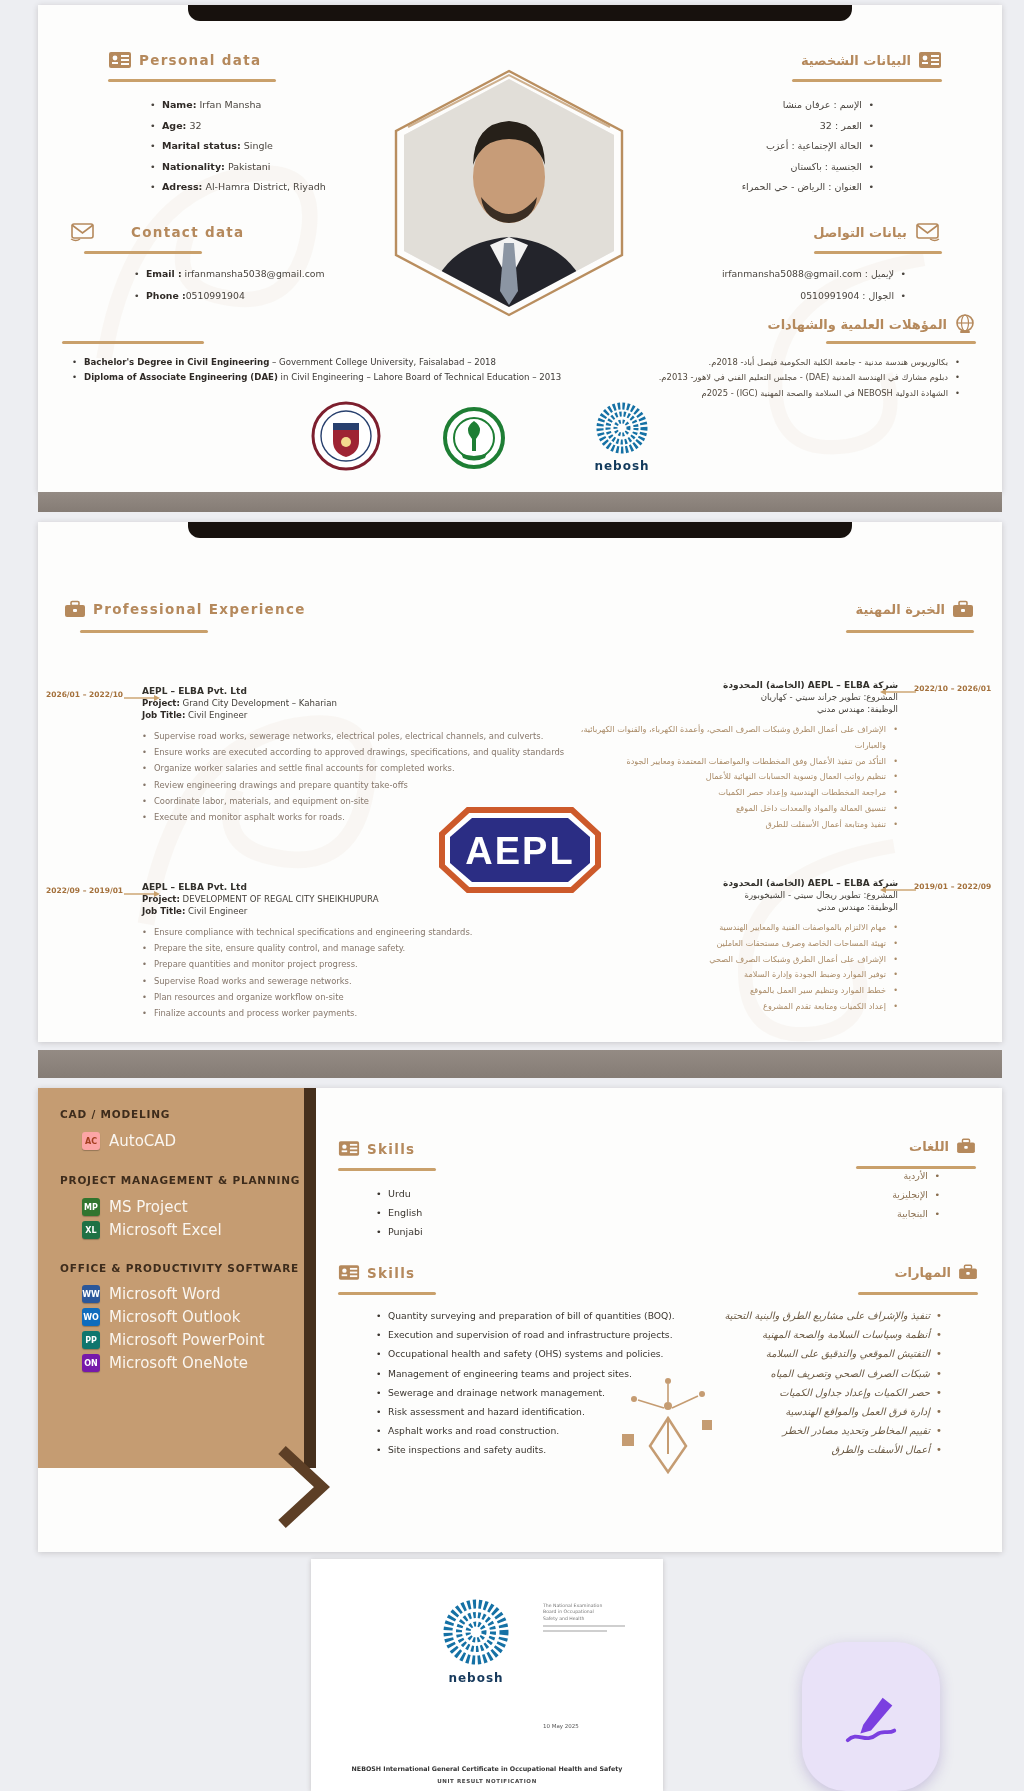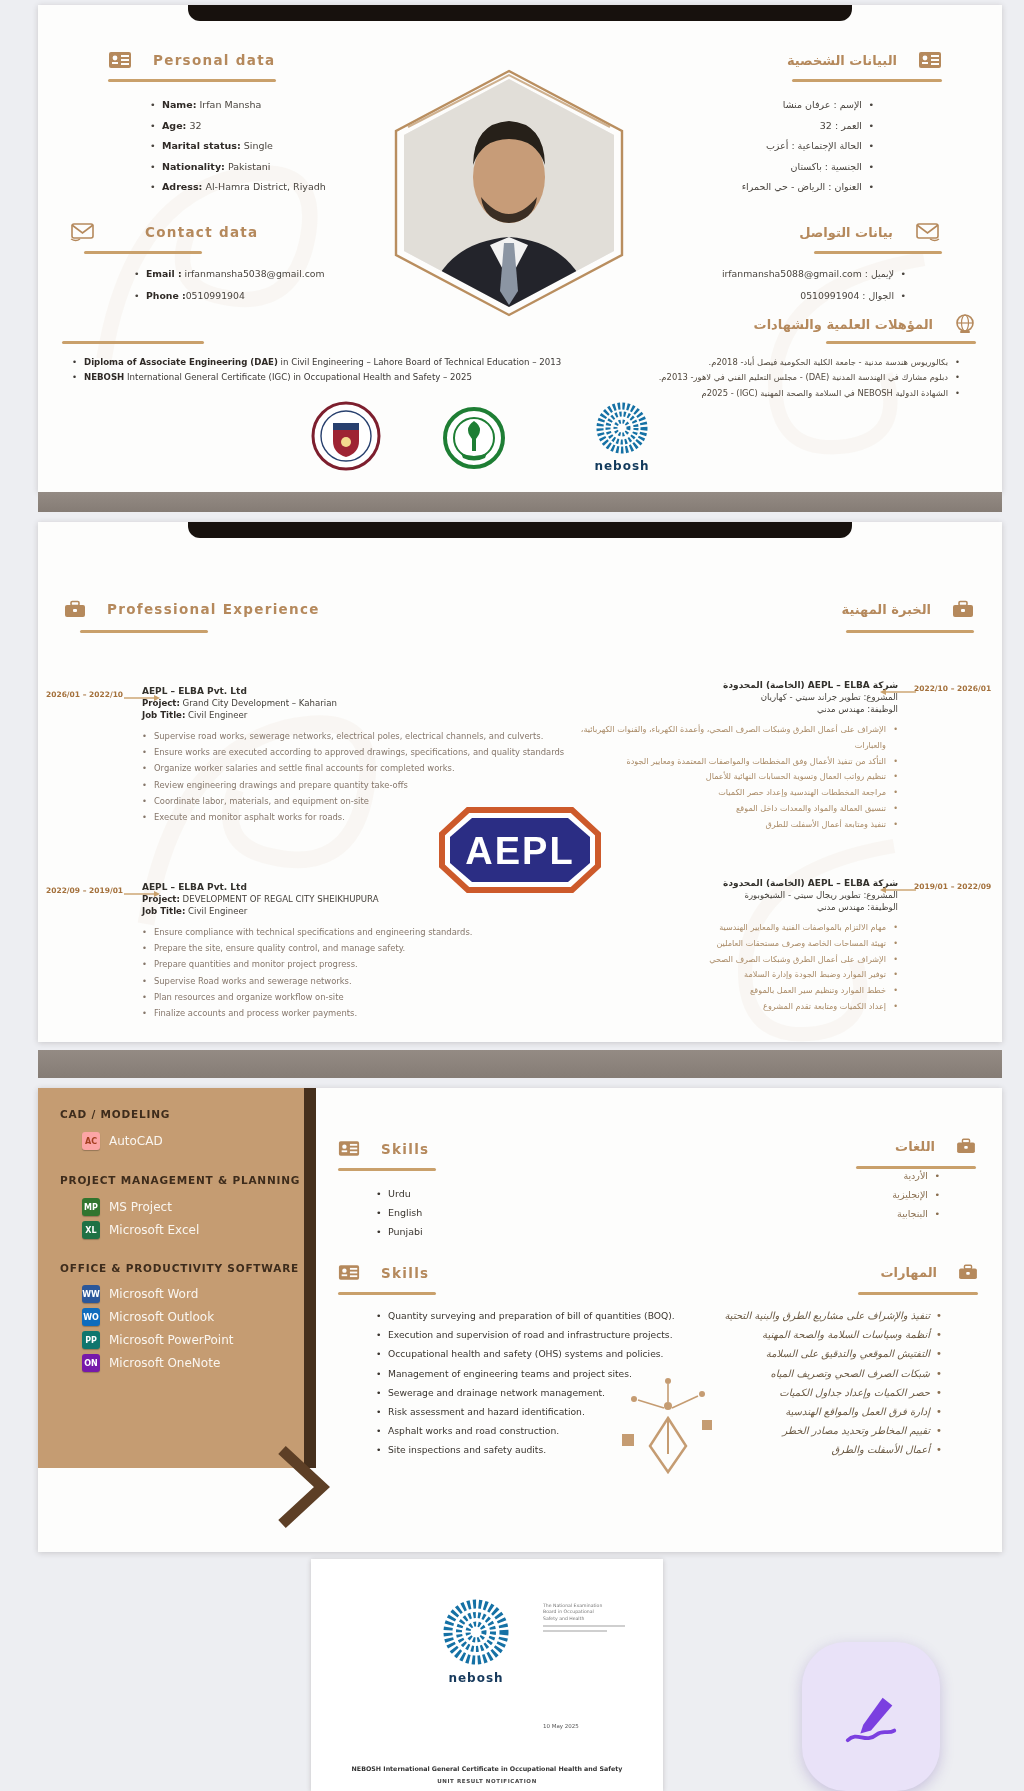--- a/index.html
+++ b/index.html
@@ -10,21 +10,21 @@
     box-shadow:0 1px 6px rgba(40,30,20,.18);}
   #page1{top:5px;height:487px;}
   #page2{top:522px;height:520px;}
   #page3{top:1088px;height:464px;}
   .sepbar{position:absolute;left:38px;width:964px;background:linear-gradient(#948b84,#857c75);}
   #bar1{top:492px;height:20px;}
   #bar2{top:1050px;height:28px;}
   .tab{position:absolute;left:150px;top:0;width:664px;height:16px;background:#17110d;
     border-radius:0 0 12px 12px;}
   
-  .hd{position:absolute;display:flex;align-items:center;gap:21px;color:#b5895c;font-weight:bold;}
+  .hd{position:absolute;display:flex;align-items:center;gap:7px;color:#b5895c;font-weight:bold;}
   .hd .t{font-size:13.5px;letter-spacing:1.3px;white-space:nowrap;}
   .hd.ar .t{font-size:13px;letter-spacing:0;}
   .hd.ar{flex-direction:row-reverse;}
   .u{position:absolute;height:3px;background:#c9a06b;border-radius:2px;}
   .icn{flex:0 0 auto;display:inline-flex;}
   
   ul{margin:0;padding:0;list-style:none;}
   li{position:relative;padding-left:12px;}
   li::before{content:"•";position:absolute;left:0;top:0;}
   .rtl{direction:rtl;text-align:right;}
@@ -52,21 +52,21 @@
   .jmeta{font-size:8.6px;color:#45413b;margin-top:2px;}
   .jlist{margin-top:8px;}
   .arrowline{position:absolute;top:9px;width:36px;height:6px;}
   .job.en .arrowline{left:78px;}
   .job.ar .arrowline{right:78px;transform:scaleX(-1);}
   
   .sidebar{position:absolute;left:0;top:0;width:266px;height:380px;background:#c59c72;}
   .sb-strip{position:absolute;left:266px;top:0;width:12px;height:380px;background:#46301d;}
   .sb-h{position:absolute;left:22px;font-size:10.5px;font-weight:bold;letter-spacing:.8px;color:#3e2c1c;white-space:nowrap;}
   .sb-row{position:absolute;left:44px;display:flex;align-items:center;gap:9px;}
-  .sb-row .nm{font-size:12px;color:#faf6f0;}
+  .sb-row .nm{font-size:15px;color:#faf6f0;}
   .badge{width:18px;height:18px;border-radius:3px;display:flex;align-items:center;justify-content:center;
     font-size:8px;font-weight:bold;box-shadow:0 1px 1px rgba(0,0,0,.25);}
   .bg-ac{background:#fca5a5;color:#a33e1f;}
   .bg-mp{background:#31752f;color:#fff;}
   .bg-xl{background:#1e7145;color:#fff;}
   .bg-ww{background:#2b579a;color:#fff;}
   .bg-wo{background:#0f6cbd;color:#fff;}
   .bg-pp{background:#0f766e;color:#fff;}
   .bg-on{background:#7719aa;color:#fff;}
   
@@ -138,22 +138,22 @@
       <span class="t" style="margin-left:28px">Contact data</span>
     </div>
     <div class="u" style="left:46px;top:246px;width:118px"></div>
     <ul class="clist abs" style="left:96px;top:258px">
       <li><span class="bl">Email :</span> <span>irfanmansha5038@gmail.com</span></li>
       <li><span class="bl">Phone :</span><span>0510991904</span></li>
     </ul>
 
     <div class="u" style="left:24px;top:336px;width:142px"></div>
     <ul class="elist abs" style="left:34px;top:350px;width:520px">
+      <li><span class="bl">Bachelor's Degree in Civil Engineering</span><span> – Government College University, Faisalabad – 2018</span></li>
       <li><span class="bl">Diploma of Associate Engineering (DAE)</span><span> in Civil Engineering – Lahore Board of Technical Education – 2013</span></li>
-      <li><span class="bl">NEBOSH</span><span> International General Certificate (IGC) in Occupational Health and Safety – 2025</span></li>
     </ul>
 
     <div class="hd ar" style="right:60px;top:46px">
       <span class="icn">
         <svg width="24" height="18" viewBox="0 0 24 18">
             <rect x="1" y="1" width="22" height="16" rx="2" fill="#b5895c"></rect>
             <circle cx="7" cy="7" r="2.4" fill="#fdfdfc"></circle>
             <rect x="4" y="11" width="6" height="2" fill="#fdfdfc"></rect>
             <rect x="13" y="4" width="8" height="2" fill="#fdfdfc"></rect>
             <rect x="13" y="8" width="8" height="2" fill="#fdfdfc"></rect>

